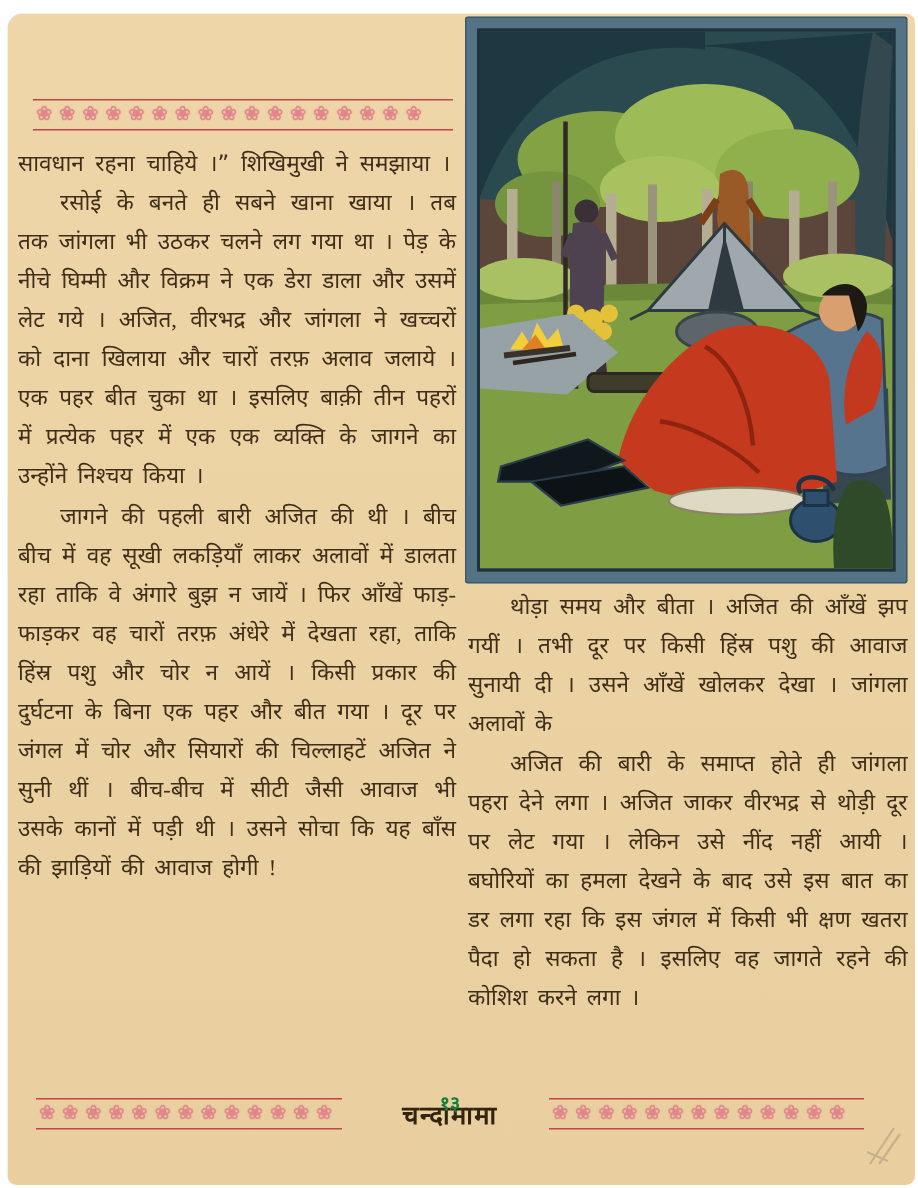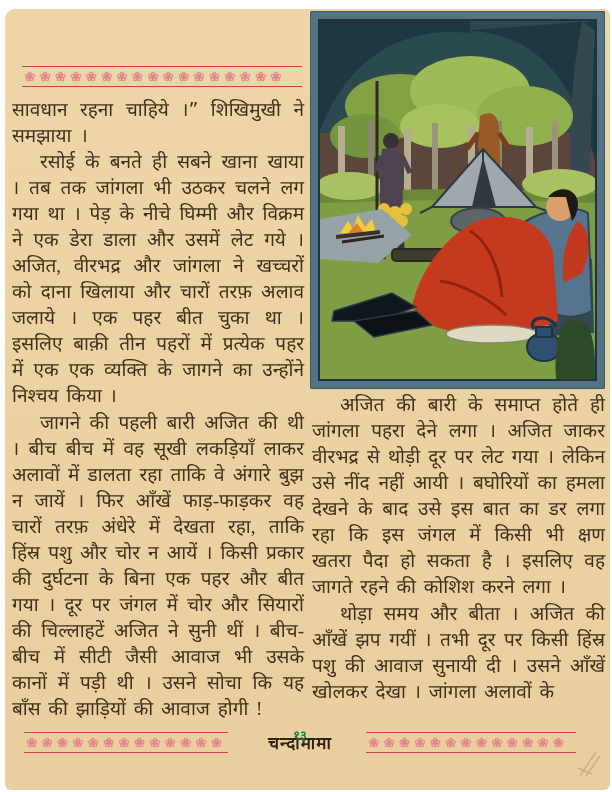--- a/index.html
+++ b/index.html
@@ -10,21 +10,21 @@
          background-image:linear-gradient(180deg,#eed6a9 0%,#ecd3a4 40%,#e9cfa0 100%);}
   
   .ornament{position:absolute;color:#e2868e;font-size:13px;letter-spacing:4.5px;
             line-height:16px;border-top:1.5px solid #c6414b;border-bottom:1.5px solid #c6414b;
             padding:2px 2px 1px 2px;white-space:nowrap;overflow:hidden;
             text-shadow:0 0 1px #d8717b;}
   .orn-top{left:22px;top:66px;width:276px;}
   .orn-bl{left:24px;top:732px;width:200px;}
   .orn-br{left:366px;top:732px;width:206px;}
   
-  .col{position:absolute;color:#3f2f1a;font-size:19px;line-height:26px;
+  .col{position:absolute;color:#3f2f1a;font-size:15px;line-height:26px;
        text-align:justify;word-spacing:3px;}
   .col-left{left:12px;top:96px;width:292px;}
   .col-right{left:312px;top:392px;width:293px;}
   .para{margin:0 0 1px 0;}
   .indent{text-indent:28px;font-family:Liberation Serif, serif;}
   
   .footer-title{position:absolute;left:240px;top:731px;width:120px;text-align:center;
                 color:#33240f;font-size:17px;font-weight:bold;letter-spacing:1px;}
   .footer-page{position:absolute;left:240px;top:726px;width:120px;text-align:center;
                color:#15803d;font-size:13px;font-weight:bold;}
@@ -144,22 +144,22 @@
     </div>
   </div>
 
   <div class="col col-left">
     <p class="para">सावधान रहना चाहिये ।” शिखिमुखी ने समझाया ।</p>
     <p class="para indent">रसोई के बनते ही सबने खाना खाया । तब तक जांगला भी उठकर चलने लग गया था । पेड़ के नीचे घिम्मी और विक्रम ने एक डेरा डाला और उसमें लेट गये । अजित, वीरभद्र और जांगला ने खच्चरों को दाना खिलाया और चारों तरफ़ अलाव जलाये । एक पहर बीत चुका था । इसलिए बाक़ी तीन पहरों में प्रत्येक पहर में एक एक व्यक्ति के जागने का उन्होंने निश्चय किया ।</p>
     <p class="para indent">जागने की पहली बारी अजित की थी । बीच बीच में वह सूखी लकड़ियाँ लाकर अलावों में डालता रहा ताकि वे अंगारे बुझ न जायें । फिर आँखें फाड़-फाड़कर वह चारों तरफ़ अंधेरे में देखता रहा, ताकि हिंस्र पशु और चोर न आयें । किसी प्रकार की दुर्घटना के बिना एक पहर और बीत गया । दूर पर जंगल में चोर और सियारों की चिल्लाहटें अजित ने सुनी थीं । बीच-बीच में सीटी जैसी आवाज भी उसके कानों में पड़ी थी । उसने सोचा कि यह बाँस की झाड़ियों की आवाज होगी !</p>
   </div>
 
   <div class="col col-right">
+    <p class="para indent">थोड़ा समय और बीता । अजित की आँखें झप गयीं । तभी दूर पर किसी हिंस्र पशु की आवाज सुनायी दी । उसने आँखें खोलकर देखा । जांगला अलावों के</p>
     <p class="para indent">अजित की बारी के समाप्त होते ही जांगला पहरा देने लगा । अजित जाकर वीरभद्र से थोड़ी दूर पर लेट गया । लेकिन उसे नींद नहीं आयी । बघोरियों का हमला देखने के बाद उसे इस बात का डर लगा रहा कि इस जंगल में किसी भी क्षण खतरा पैदा हो सकता है । इसलिए वह जागते रहने की कोशिश करने लगा ।</p>
-    <p class="para indent">थोड़ा समय और बीता । अजित की आँखें झप गयीं । तभी दूर पर किसी हिंस्र पशु की आवाज सुनायी दी । उसने आँखें खोलकर देखा । जांगला अलावों के</p>
   </div>
 
   <div class="ornament orn-bl">❀❀❀❀❀❀❀❀❀❀❀❀❀</div>
   <div class="ornament orn-br">❀❀❀❀❀❀❀❀❀❀❀❀❀</div>
   <div class="footer-title">चन्दामामा</div>
   <div class="footer-page">१३</div>
 
   <svg class="smudge" width="26" height="30" viewBox="0 0 26 30">
     <path d="M4,28 L20,4 M10,28 L24,8 M2,20 L16,26" stroke="#8a7a62" stroke-width="1.5" fill="none"></path>
   </svg>

